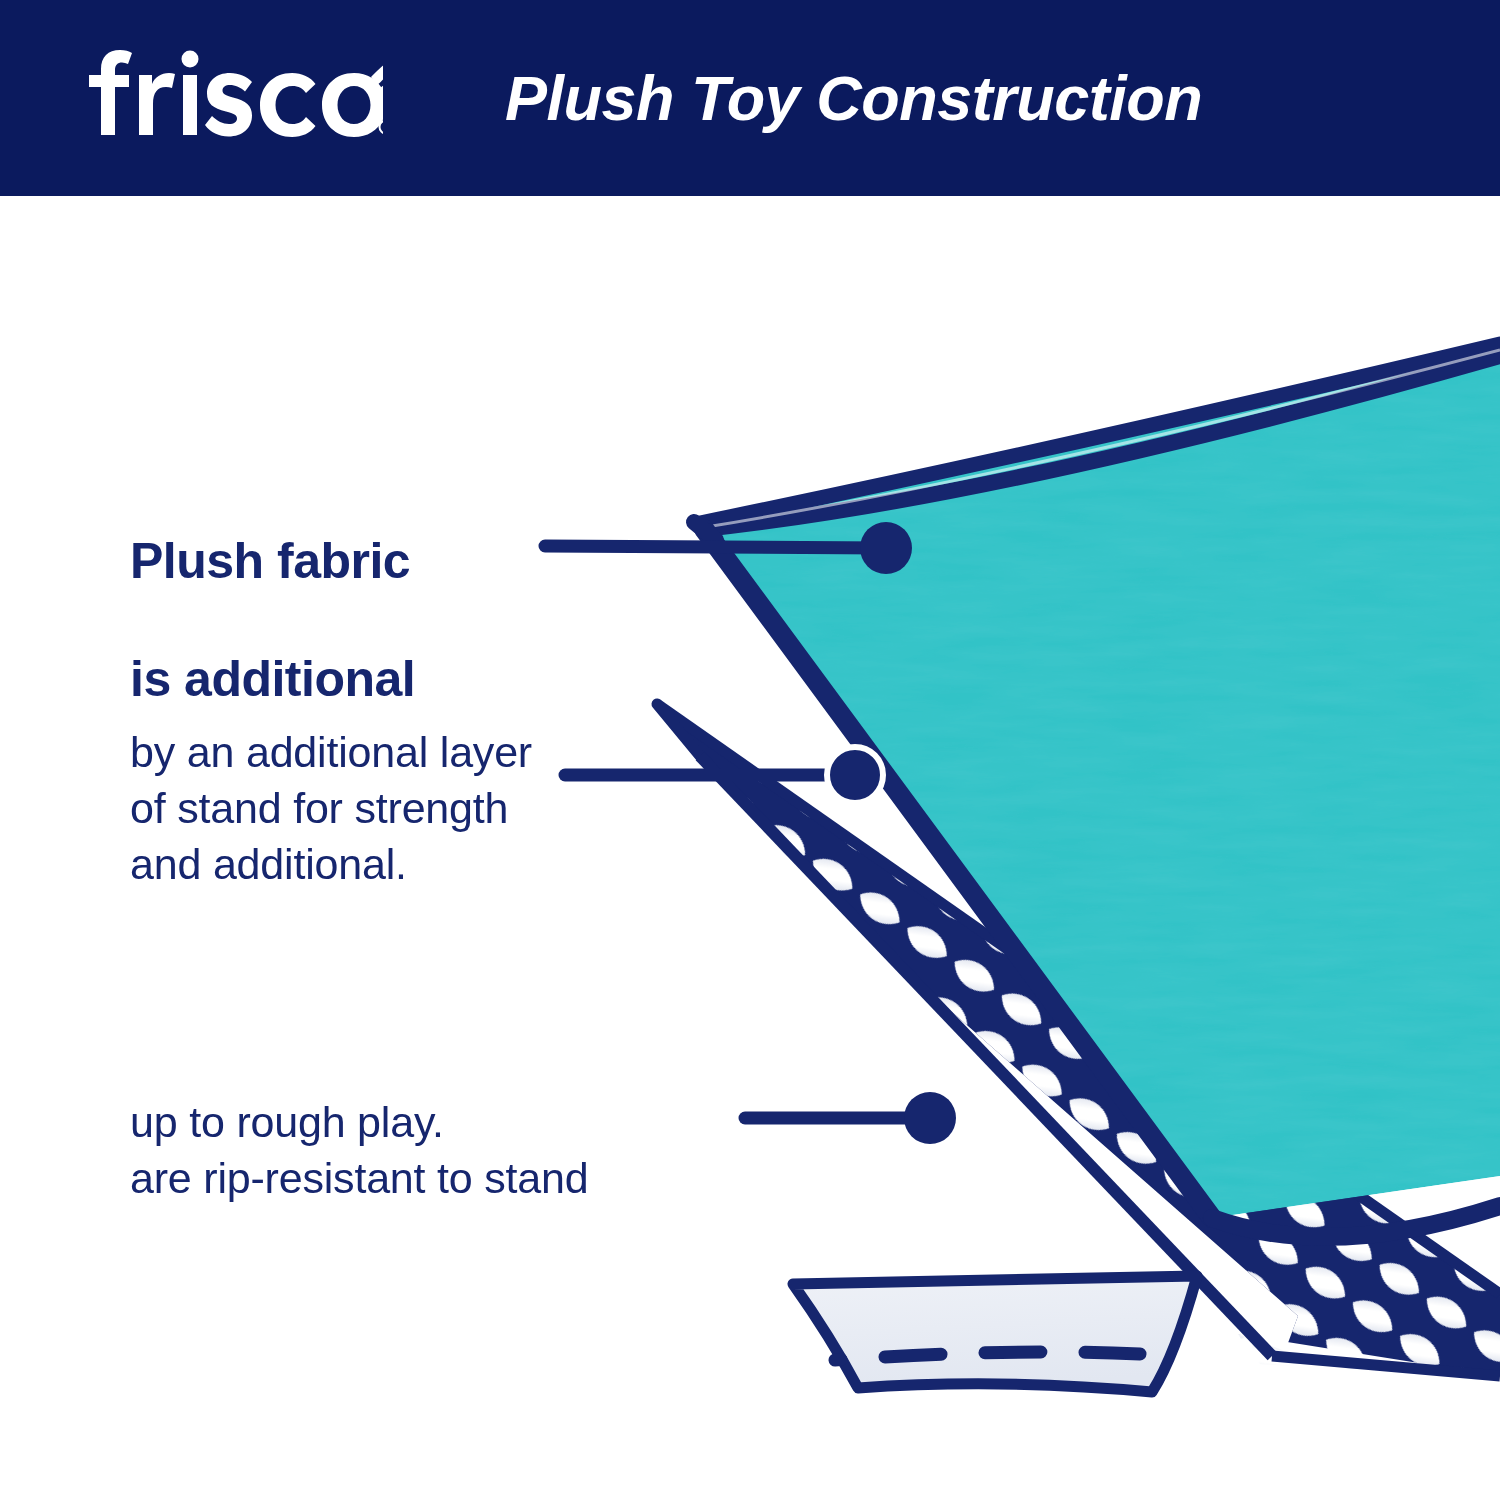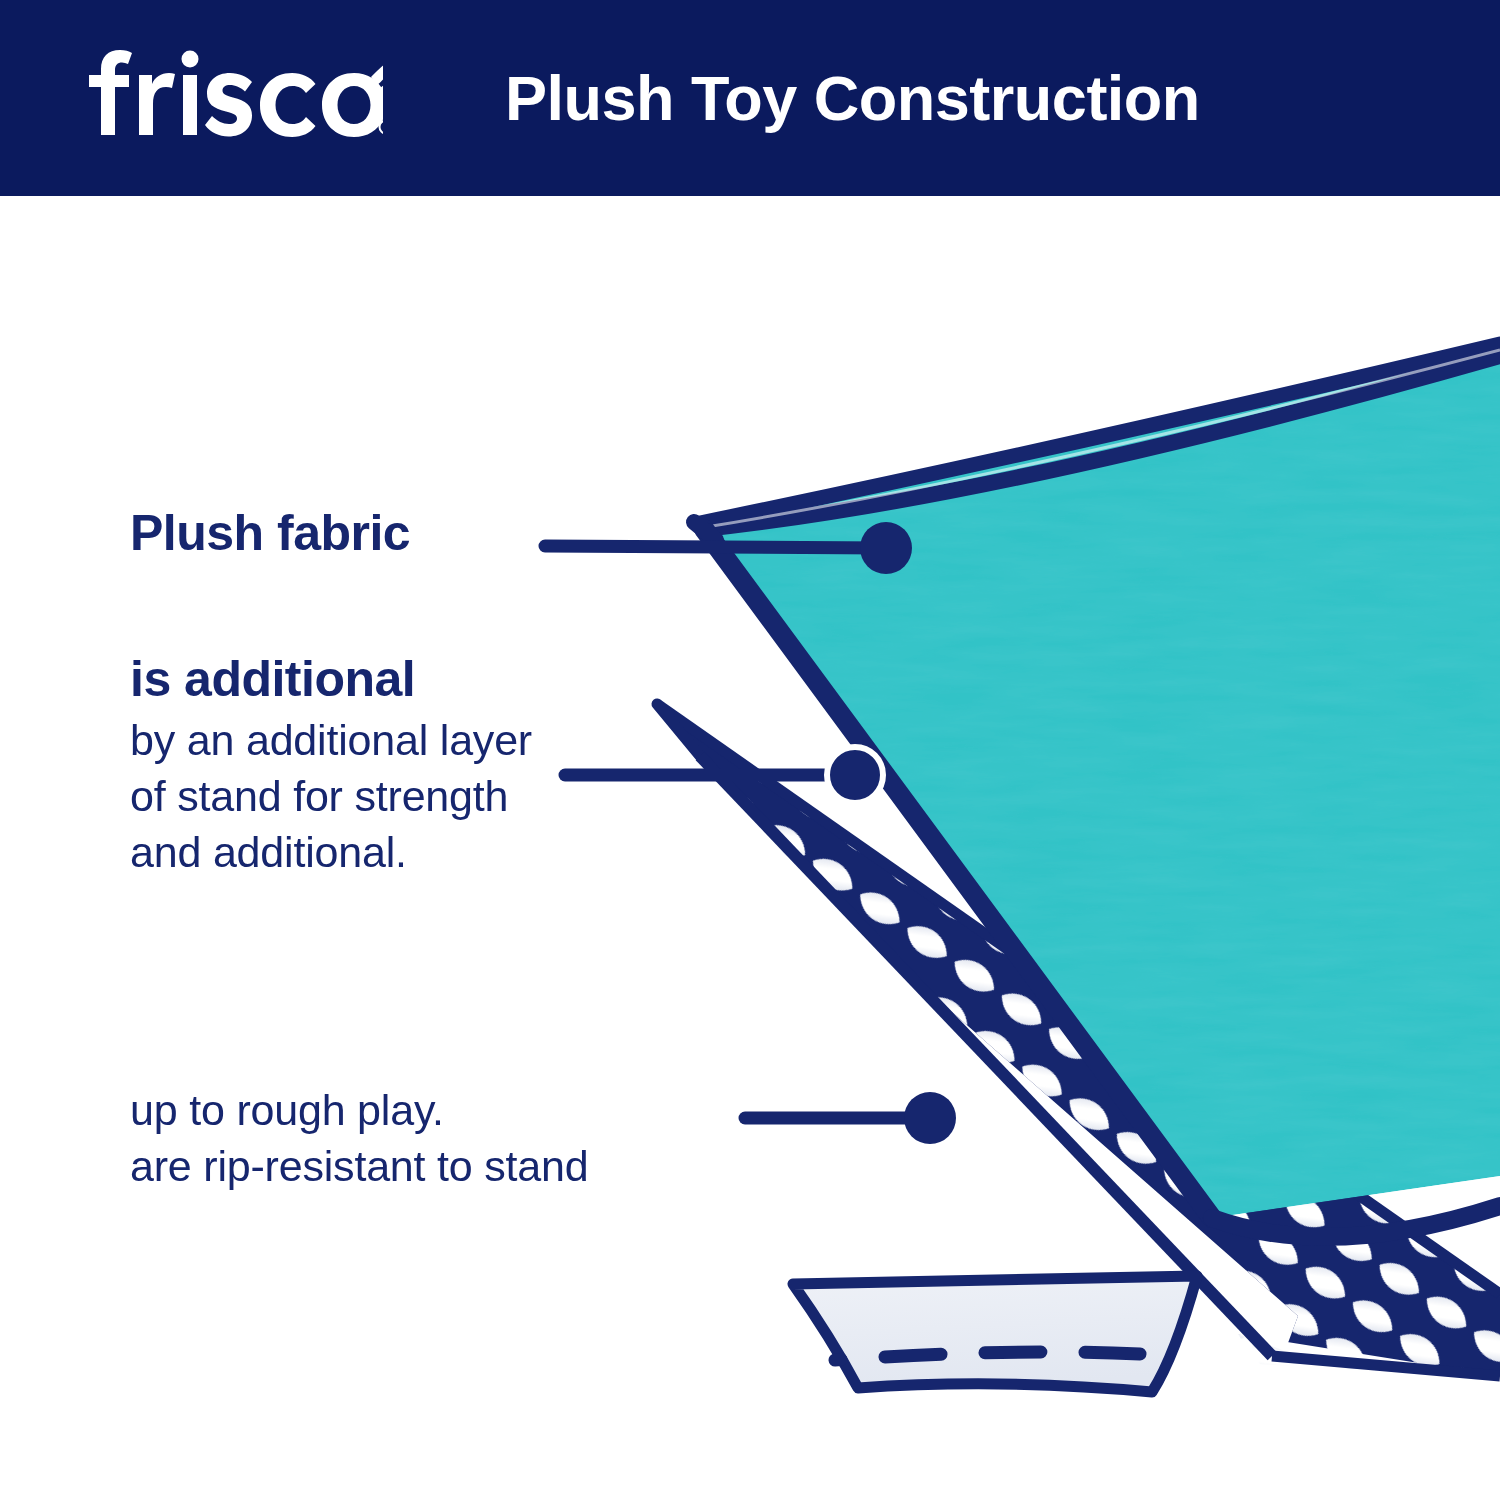--- a/index.html
+++ b/index.html
@@ -27,20 +27,21 @@
     width:300px; height:100px;
   }
   #header-title {
     position:absolute; left:505px; top:52px;
     color:#ffffff;
     font-size:63px;
     font-weight:bold;
     letter-spacing:-0.5px;
     white-space:nowrap;
     line-height:92px;
+    font-style:italic;
   }
 
   
   #illustration {
     position:absolute; left:0; top:196px;
     width:1500px; height:1304px;
   }
 
   
   .label-block { position:absolute; }
@@ -51,25 +52,25 @@
     line-height:58px;
     letter-spacing:-0.5px;
     white-space:nowrap;
   }
   .label-body {
     color:#16266e;
     font-weight:normal;
     font-size:43px;
     line-height:56px;
     letter-spacing:-0.2px;
-    margin-top:4px;
+    margin-top:16px;
   }
   .label-body span { display:block; white-space:nowrap; }
 
-  #block-1 { left:130px; top:504px; }
+  #block-1 { left:130px; top:532px; }
   #block-2 { left:130px; top:650px; }
   #block-3 { left:130px; top:1078px; }
 </style>
 </head>
 <body>
 
 <div id="page">
 
   <div id="header">
 

